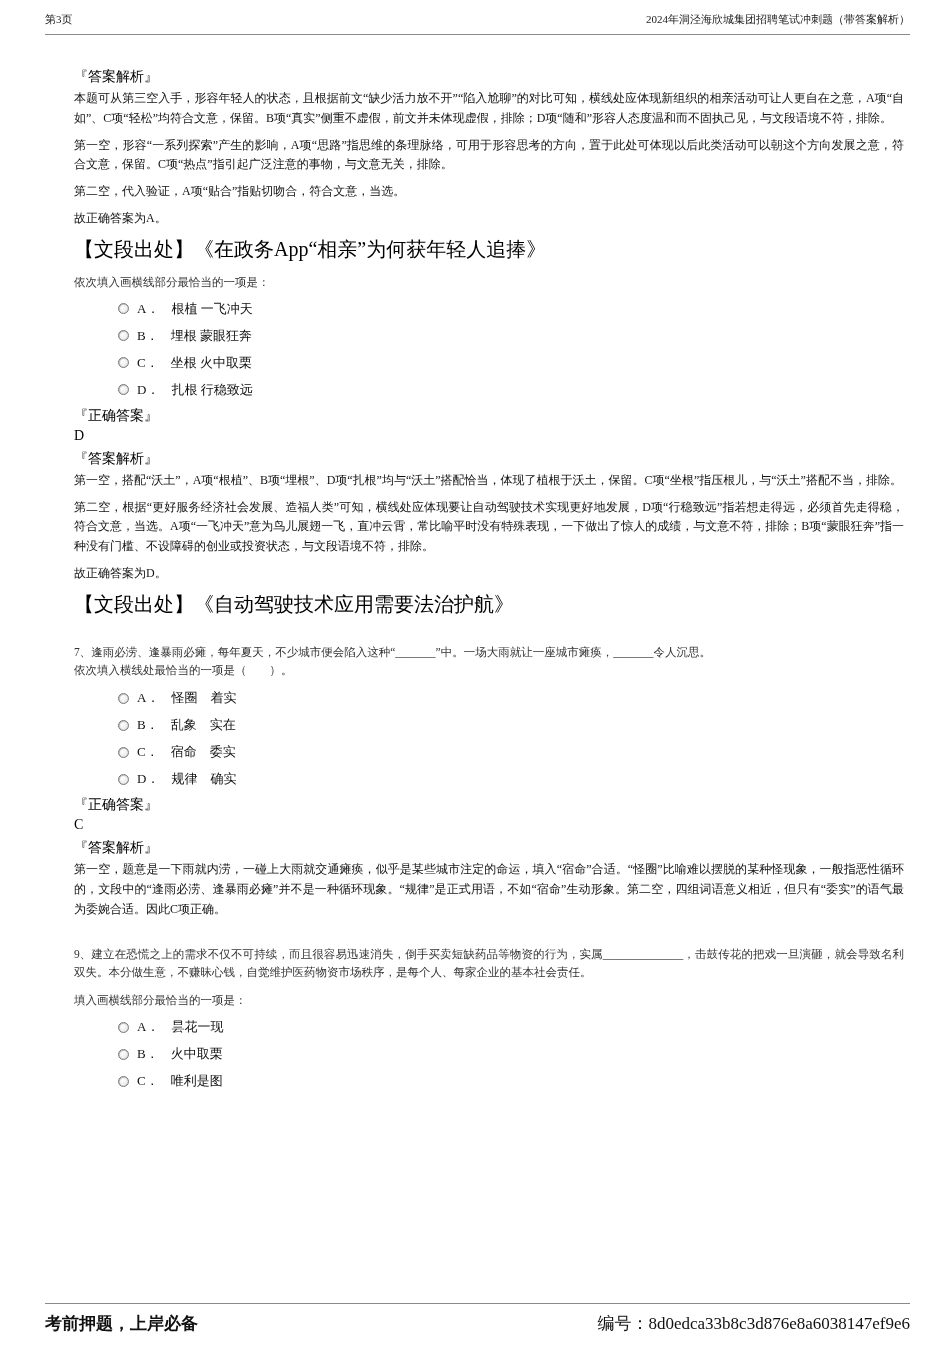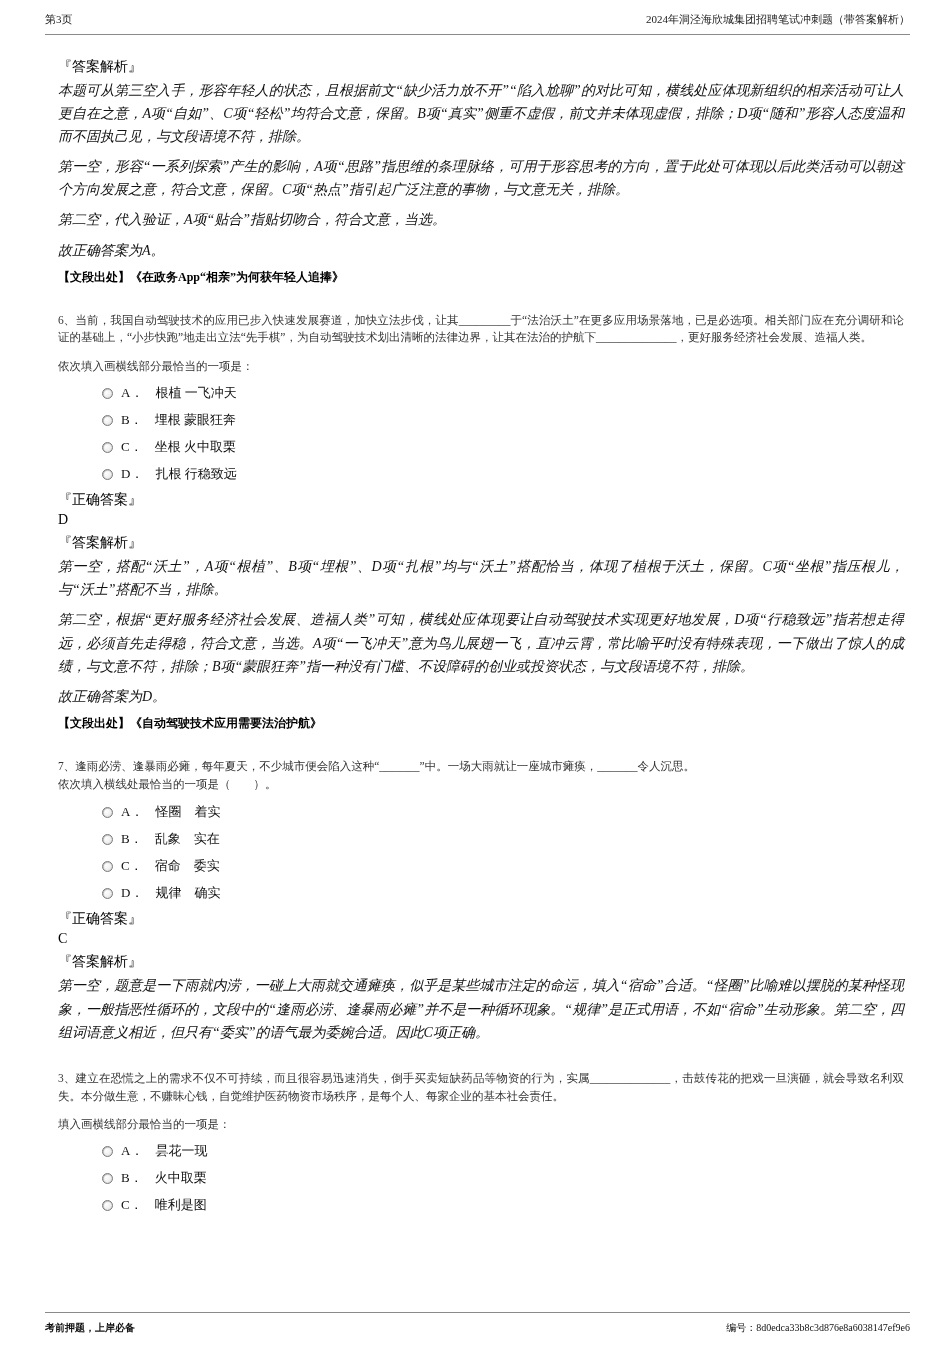--- a/index.html
+++ b/index.html
@@ -16,34 +16,34 @@
   .hdr {
     position:absolute; top:12px; left:45px; right:40px;
     display:flex; justify-content:space-between; align-items:flex-end;
     font-size:11px; color:#222;
     border-bottom:1px solid #8a8a8a; padding-bottom:7px;
   }
   
   .ftr {
     position:absolute; bottom:10px; left:45px; right:40px;
     display:flex; justify-content:space-between; align-items:flex-start;
-    font-size:10px; color:#111;
+    font-size:17px; color:#111;
     border-top:1px solid #8a8a8a; padding-top:8px;
   }
   .ftr .slogan { font-weight:bold; }
   
   .doc {
-    position:absolute; top:34px; left:58px; right:46px;
-    padding-top:18px;
+    position:absolute; top:34px; left:74px; right:46px;
+    padding-top:28px;
     text-align:justify;
   }
   .blk.label  { font-size:14px; margin:6px 0 3px; }
-  .blk.para   { font-size:14px; line-height:1.65; margin:0 0 7px; color:#111;font-style:italic; }
+  .blk.para   { font-size:12px; line-height:1.65; margin:0 0 7px; color:#111; }
   .blk.answer { font-size:14px; margin:0 0 2px; }
-  .blk.source { font-size:12px; margin:2px 0 2px;font-weight:bold; }
+  .blk.source { font-size:20px; margin:2px 0 2px; }
   .blk.question {
     font-size:11.5px; line-height:1.55; color:#333;
     margin:26px 0 0; white-space:pre-line;
   }
   .blk.prompt { font-size:11.5px; color:#333; margin:12px 0 0;font-family:Liberation Mono, monospace; }
   .options {
     margin:10px 0 8px 44px;
     display:flex; flex-direction:column; gap:9px;
     font-size:13px; color:#111;
   }
@@ -68,21 +68,20 @@
     <span>2024年洞泾海欣城集团招聘笔试冲刺题（带答案解析）</span>
   </div>
 
   <div class="doc">
       <div class="blk label">『答案解析』</div>
       <div class="blk para">本题可从第三空入手，形容年轻人的状态，且根据前文“缺少活力放不开”“陷入尬聊”的对比可知，横线处应体现新组织的相亲活动可让人更自在之意，A项“自如”、C项“轻松”均符合文意，保留。B项“真实”侧重不虚假，前文并未体现虚假，排除；D项“随和”形容人态度温和而不固执己见，与文段语境不符，排除。</div>
       <div class="blk para">第一空，形容“一系列探索”产生的影响，A项“思路”指思维的条理脉络，可用于形容思考的方向，置于此处可体现以后此类活动可以朝这个方向发展之意，符合文意，保留。C项“热点”指引起广泛注意的事物，与文意无关，排除。</div>
       <div class="blk para">第二空，代入验证，A项“贴合”指贴切吻合，符合文意，当选。</div>
       <div class="blk para">故正确答案为A。</div>
       <div class="blk source">【文段出处】《在政务App“相亲”为何获年轻人追捧》</div>
-      <div class="blk question">6、当前，我国自动驾驶技术的应用已步入快速发展赛道，加快立法步伐，让其_________于“法治沃土”在更多应用场景落地，已是必选项。相关部门应在充分调研和论证的基础上，“小步快跑”地走出立法“先手棋”，为自动驾驶技术划出清晰的法律边界，让其在法治的护航下______________，更好服务经济社会发展、造福人类。</div>
       <div class="blk prompt">依次填入画横线部分最恰当的一项是：</div>
       <div class="options">
         <div class="option">
           <span class="radio"></span>
           <span class="opt-letter">A．</span>
           <span class="opt-text">根植 一飞冲天</span>
         </div>
         <div class="option">
           <span class="radio"></span>
           <span class="opt-letter">B．</span>
@@ -127,21 +126,21 @@
         <div class="option">
           <span class="radio"></span>
           <span class="opt-letter">D．</span>
           <span class="opt-text">规律　确实</span>
         </div>
       </div>
       <div class="blk label">『正确答案』</div>
       <div class="blk answer">C</div>
       <div class="blk label">『答案解析』</div>
       <div class="blk para">第一空，题意是一下雨就内涝，一碰上大雨就交通瘫痪，似乎是某些城市注定的命运，填入“宿命”合适。“怪圈”比喻难以摆脱的某种怪现象，一般指恶性循环的，文段中的“逢雨必涝、逢暴雨必瘫”并不是一种循环现象。“规律”是正式用语，不如“宿命”生动形象。第二空，四组词语意义相近，但只有“委实”的语气最为委婉合适。因此C项正确。</div>
-      <div class="blk question">3、建立在恐慌之上的需求不仅不可持续，而且很容易迅速消失，倒手买卖短缺药品等物资的行为，实属______________，击鼓传花的把戏一旦演砸，就会导致名利双失。本分做生意，不赚昧心钱，自觉维护医药物资市场秩序，是每个人、每家企业的基本社会责任。</div>
+      <div class="blk question">9、建立在恐慌之上的需求不仅不可持续，而且很容易迅速消失，倒手买卖短缺药品等物资的行为，实属______________，击鼓传花的把戏一旦演砸，就会导致名利双失。本分做生意，不赚昧心钱，自觉维护医药物资市场秩序，是每个人、每家企业的基本社会责任。</div>
       <div class="blk prompt">填入画横线部分最恰当的一项是：</div>
       <div class="options">
         <div class="option">
           <span class="radio"></span>
           <span class="opt-letter">A．</span>
           <span class="opt-text">昙花一现</span>
         </div>
         <div class="option">
           <span class="radio"></span>
           <span class="opt-letter">B．</span>

